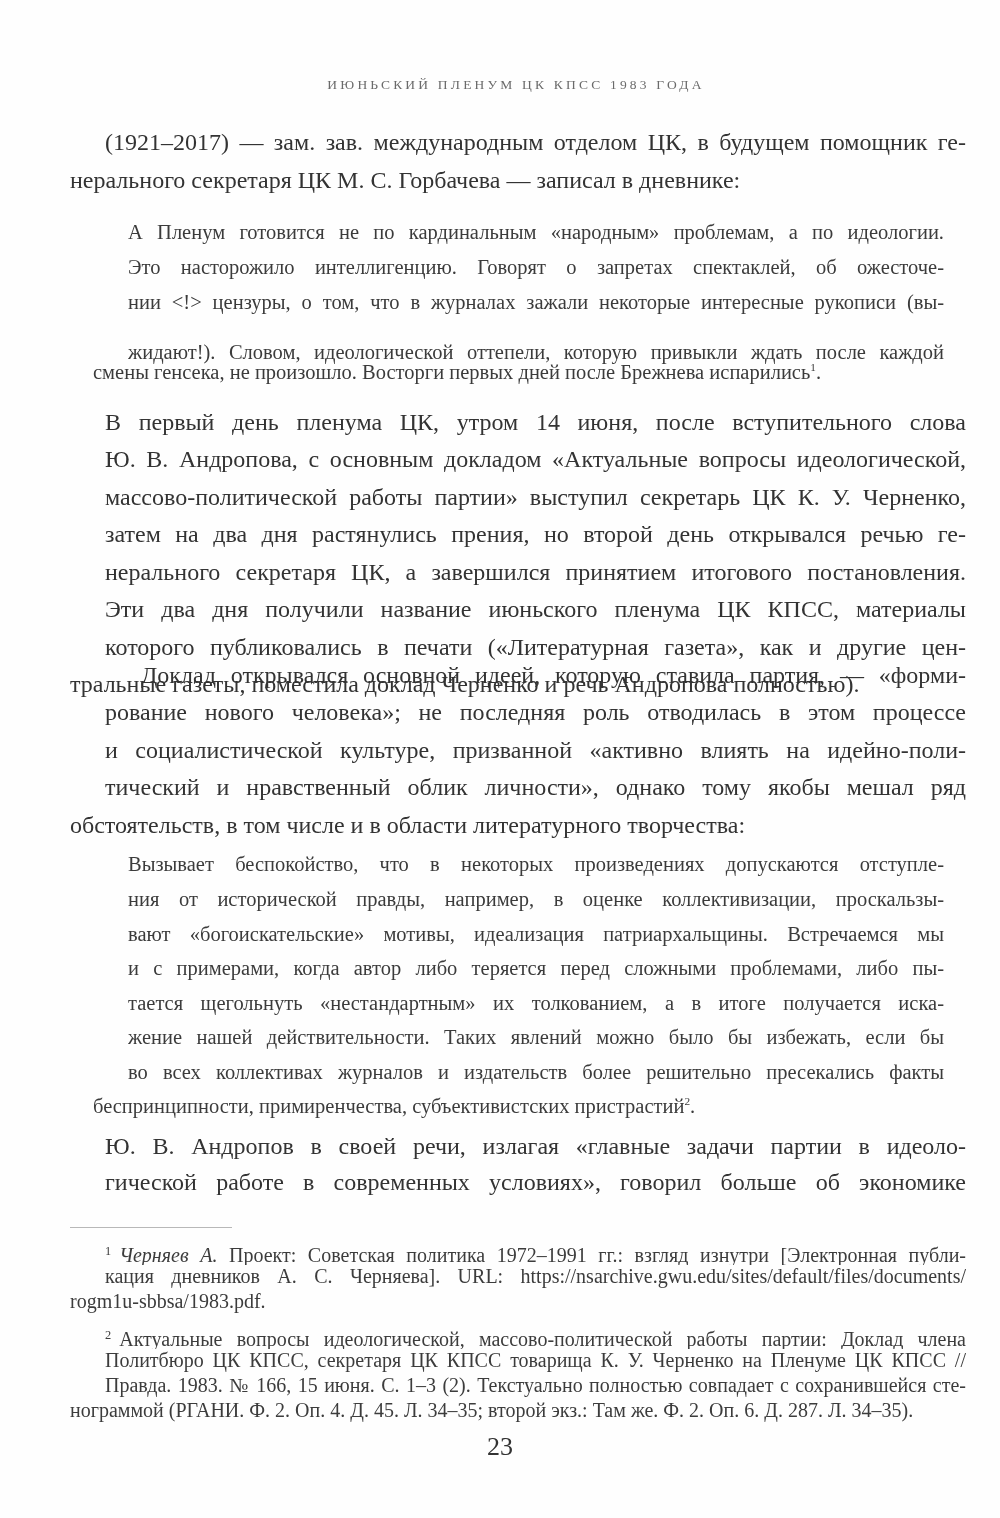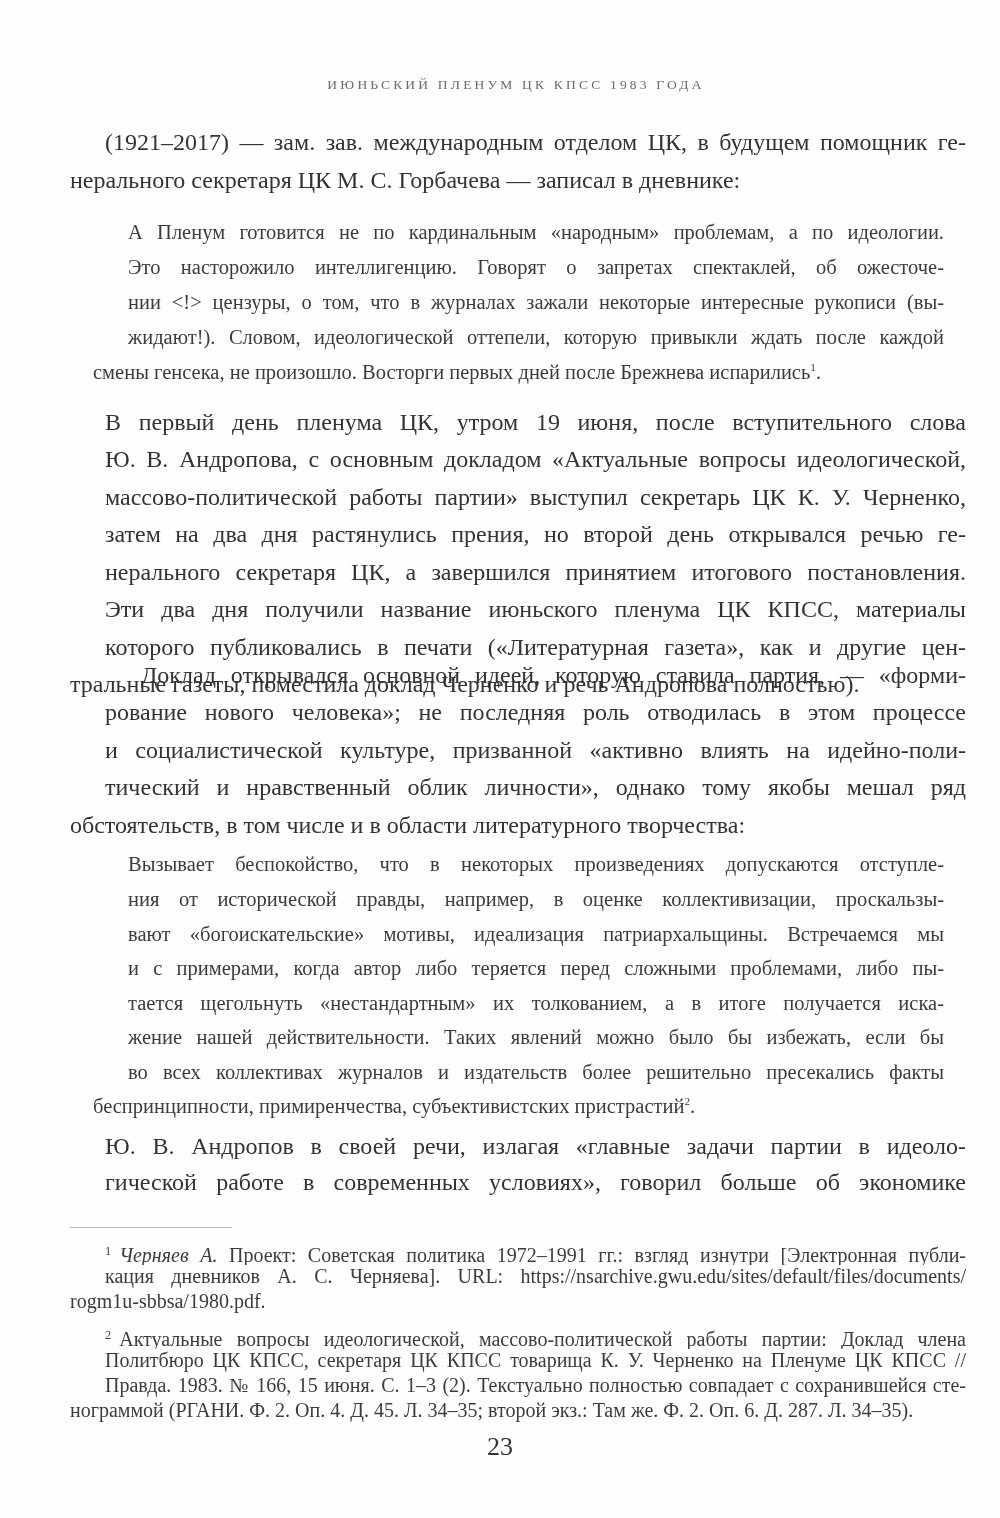--- a/index.html
+++ b/index.html
@@ -29,26 +29,26 @@
 
   <div>
     <div class="ln body-ln j" style="top:128px">(1921–2017) — зам. зав. международным отделом ЦК, в будущем помощник ге-</div>
     <div class="ln body-ln" style="top:166px">нерального секретаря ЦК М. С. Горбачева — записал в дневнике:</div>
   </div>
 
   <div>
     <div class="ln quote-ln j" style="top:220px">А Пленум готовится не по кардинальным «народным» проблемам, а по идеологии.</div>
     <div class="ln quote-ln j" style="top:255px">Это насторожило интеллигенцию. Говорят о запретах спектаклей, об ожесточе-</div>
     <div class="ln quote-ln j" style="top:290px">нии &lt;!&gt; цензуры, о том, что в журналах зажали некоторые интересные рукописи (вы-</div>
-    <div class="ln quote-ln j" style="top:325px">жидают!). Словом, идеологической оттепели, которую привыкли ждать после каждой</div>
+    <div class="ln quote-ln j" style="top:340px">жидают!). Словом, идеологической оттепели, которую привыкли ждать после каждой</div>
     <div class="ln quote-ln" style="top:360px"><span>смены генсека, не произошло. Восторги первых дней после Брежнева испарились</span><sup>1</sup><span>.</span></div>
   </div>
 
   <div>
-    <div class="ln body-ln j" style="top:408px">В первый день пленума ЦК, утром 19 июня, после вступительного слова</div>
+    <div class="ln body-ln j" style="top:408px">В первый день пленума ЦК, утром 14 июня, после вступительного слова</div>
     <div class="ln body-ln j" style="top:445px">Ю. В. Андропова, с основным докладом «Актуальные вопросы идеологической,</div>
     <div class="ln body-ln j" style="top:483px">массово-политической работы партии» выступил секретарь ЦК К. У. Черненко,</div>
     <div class="ln body-ln j" style="top:520px">затем на два дня растянулись прения, но второй день открывался речью ге-</div>
     <div class="ln body-ln j" style="top:558px">нерального секретаря ЦК, а завершился принятием итогового постановления.</div>
     <div class="ln body-ln j" style="top:595px">Эти два дня получили название июньского пленума ЦК КПСС, материалы</div>
     <div class="ln body-ln j" style="top:633px">которого публиковались в печати («Литературная газета», как и другие цен-</div>
     <div class="ln body-ln" style="top:670px">тральные газеты, поместила доклад Черненко и речь Андропова полностью).</div>
   </div>
 
   <div>
@@ -73,21 +73,21 @@
   <div>
     <div class="ln body-ln j" style="top:1132px">Ю. В. Андропов в своей речи, излагая «главные задачи партии в идеоло-</div>
     <div class="ln body-ln j" style="top:1168px">гической работе в современных условиях», говорил больше об экономике</div>
   </div>
 
   <div class="fn-rule"></div>
 
   <div>
     <div class="ln fn-ln j" style="top:1241px"><span class="fn-mark">1</span><span class="it">Черняев А.</span><span> Проект: Советская политика 1972–1991 гг.: взгляд изнутри [Электронная публи-</span></div>
     <div class="ln fn-ln j" style="top:1266px">кация дневников А. С. Черняева]. URL: https://nsarchive.gwu.edu/sites/default/files/documents/</div>
-    <div class="ln fn-ln" style="top:1291px">rogm1u-sbbsa/1980.pdf.</div>
+    <div class="ln fn-ln" style="top:1291px">rogm1u-sbbsa/1983.pdf.</div>
   </div>
 
   <div>
     <div class="ln fn-ln j" style="top:1325px"><span class="fn-mark">2</span><span>Актуальные вопросы идеологической, массово-политической работы партии: Доклад члена</span></div>
     <div class="ln fn-ln j" style="top:1350px">Политбюро ЦК КПСС, секретаря ЦК КПСС товарища К. У. Черненко на Пленуме ЦК КПСС //</div>
     <div class="ln fn-ln j" style="top:1375px">Правда. 1983. № 166, 15 июня. С. 1–3 (2). Текстуально полностью совпадает с сохранившейся сте-</div>
     <div class="ln fn-ln" style="top:1400px">нограммой (РГАНИ. Ф. 2. Оп. 4. Д. 45. Л. 34–35; второй экз.: Там же. Ф. 2. Оп. 6. Д. 287. Л. 34–35).</div>
   </div>
 
   <div class="page-number">23</div>

